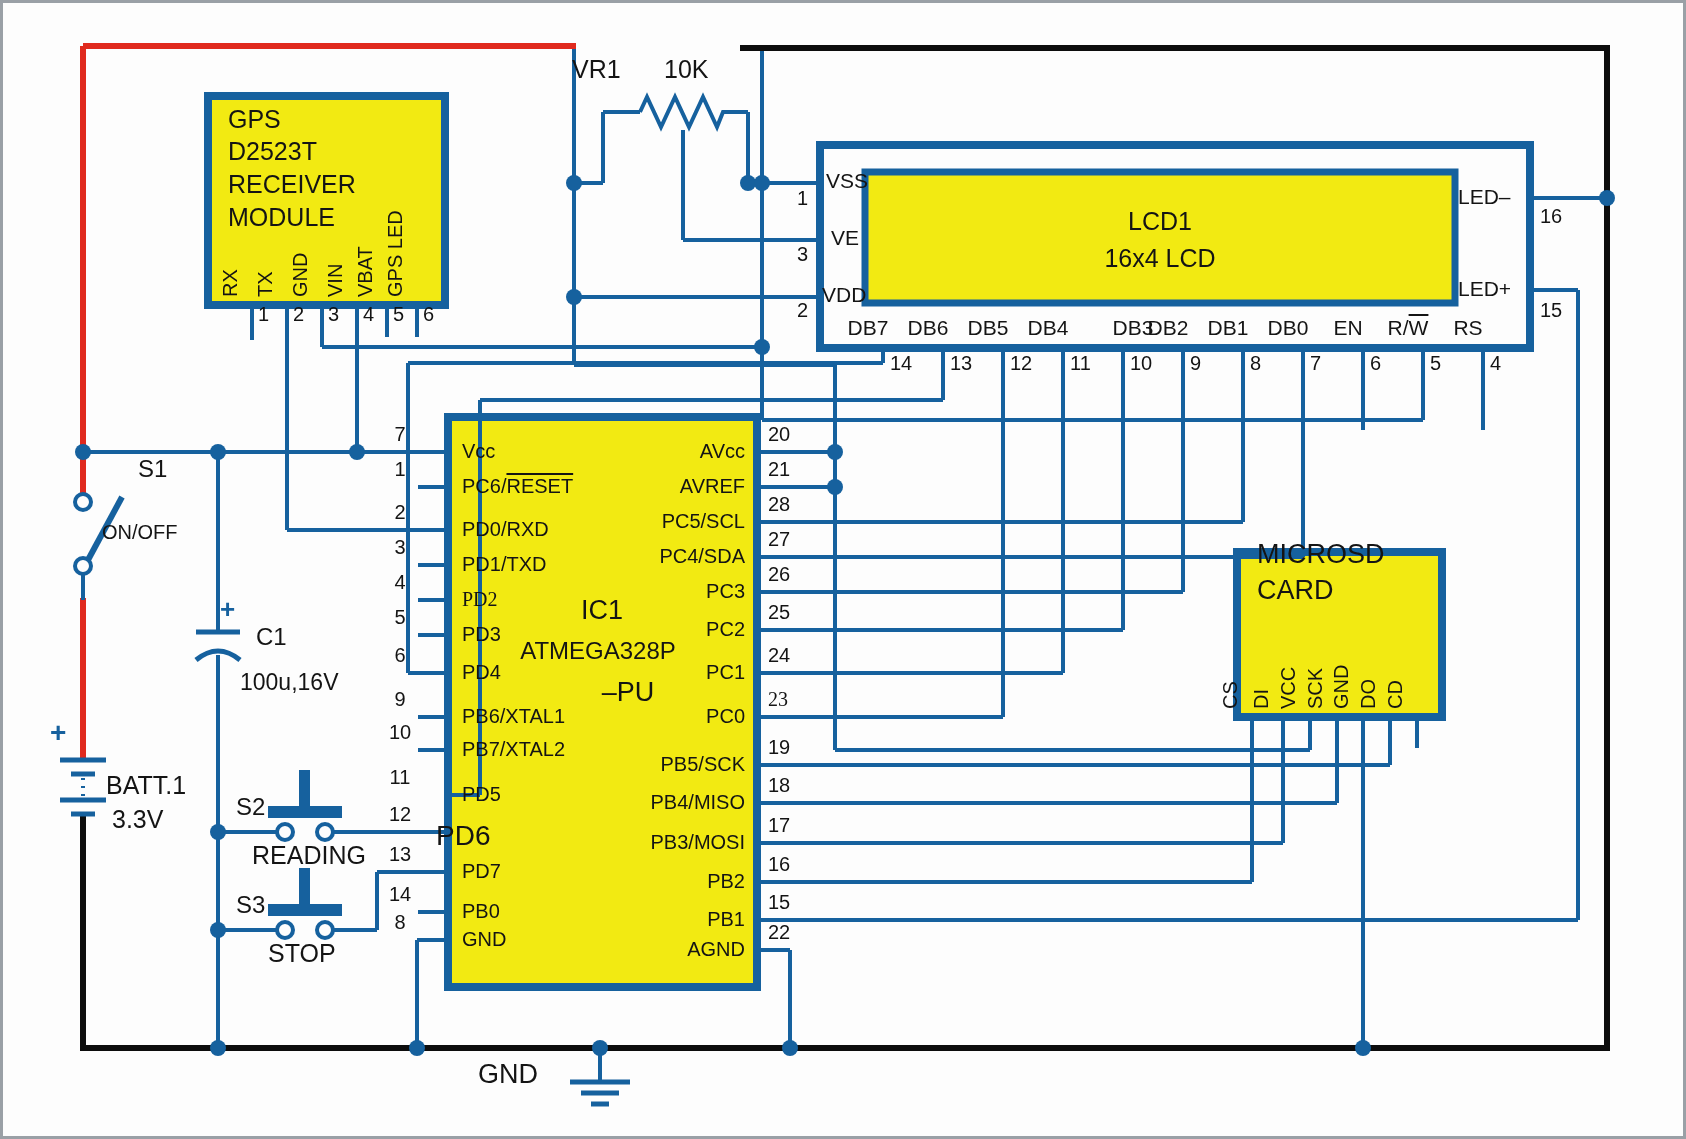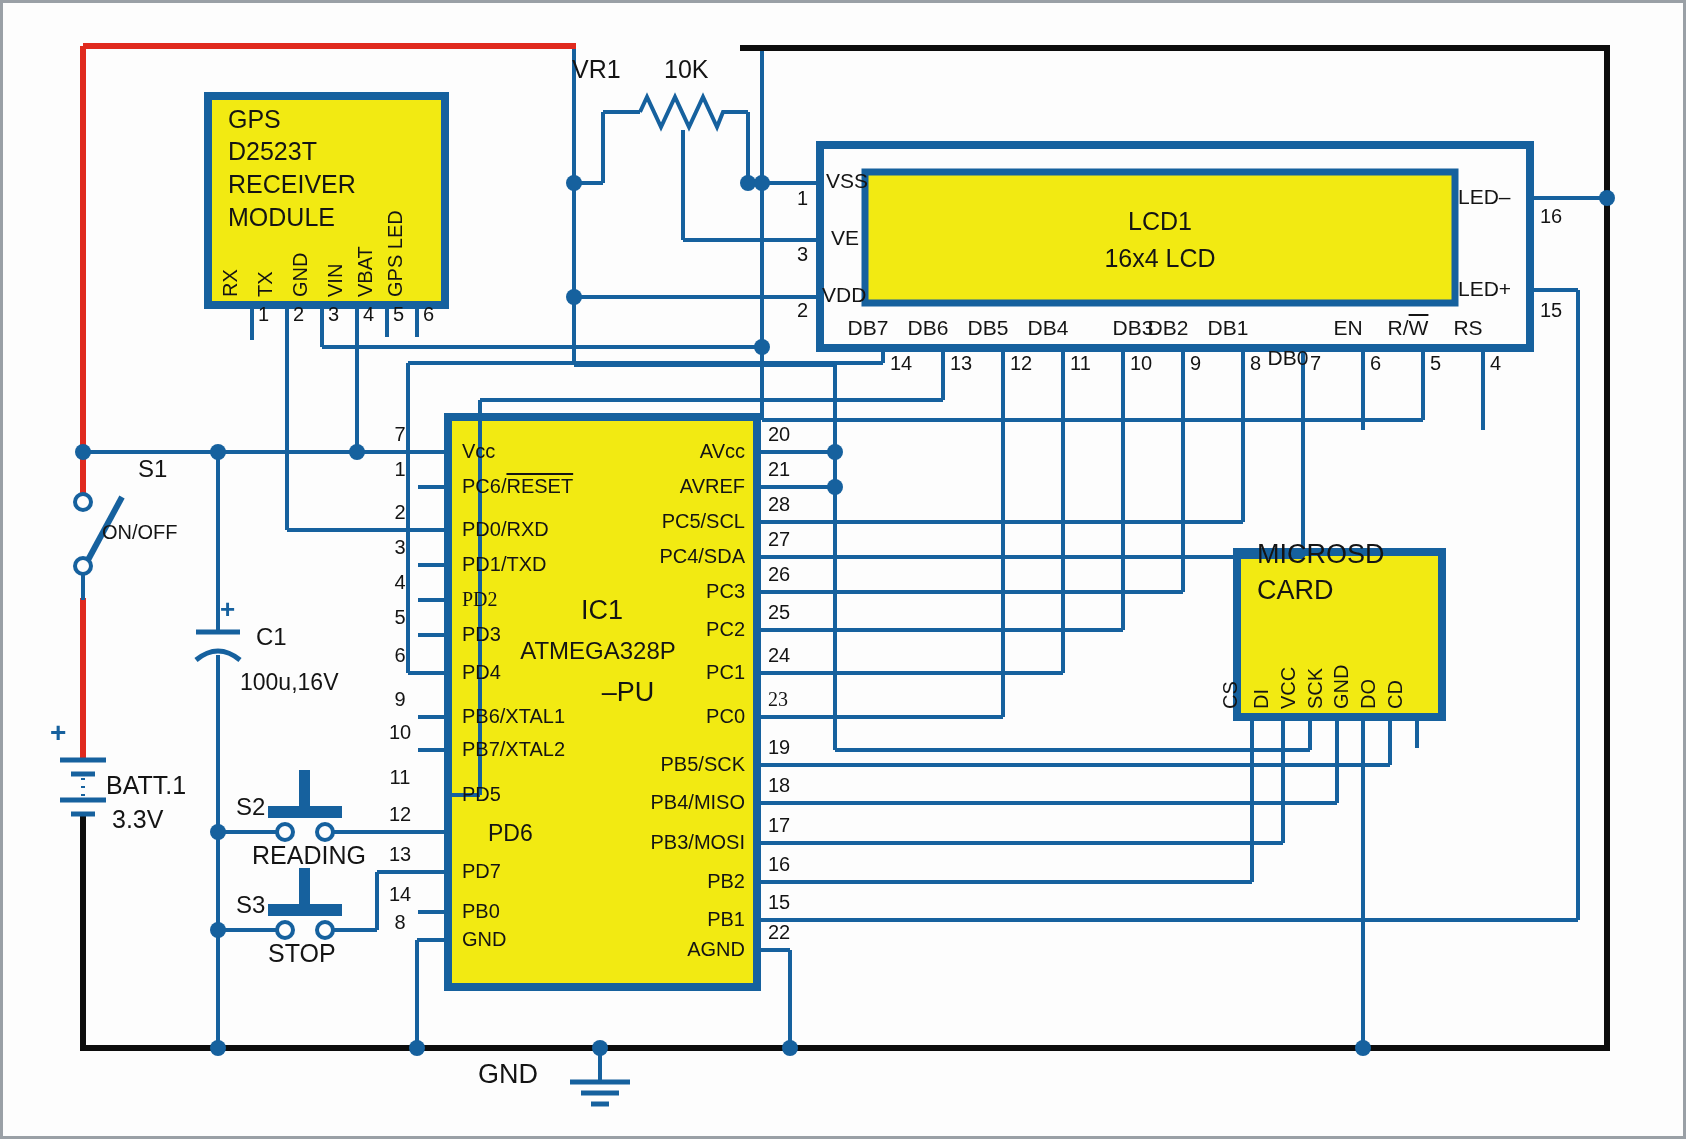--- a/index.html
+++ b/index.html
@@ -195,21 +195,21 @@
       <div class="lbl c" style="left: 988px; top: 317px; font-size: 21px;">DB5</div>
       <div class="lbl" style="left: 1010px; top: 353px; font-size: 20px;">12</div>
       <div class="lbl c" style="left: 1048px; top: 317px; font-size: 21px;">DB4</div>
       <div class="lbl" style="left: 1070px; top: 353px; font-size: 20px;">11</div>
       <div class="lbl c" style="left: 1108px; top: 317px; font-size: 21px; margin-left: 25px;">DB3</div>
       <div class="lbl" style="left: 1130px; top: 353px; font-size: 20px;">10</div>
       <div class="lbl c" style="left: 1168px; top: 317px; font-size: 21px;">DB2</div>
       <div class="lbl" style="left: 1190px; top: 353px; font-size: 20px;">9</div>
       <div class="lbl c" style="left: 1228px; top: 317px; font-size: 21px;">DB1</div>
       <div class="lbl" style="left: 1250px; top: 353px; font-size: 20px;">8</div>
-      <div class="lbl c" style="left: 1288px; top: 317px; font-size: 21px; margin-top: 30px;">DB0</div>
+      <div class="lbl c" style="left: 1288px; top: 317px; font-size: 21px;">DB0</div>
       <div class="lbl" style="left: 1310px; top: 353px; font-size: 20px;">7</div>
       <div class="lbl c" style="left: 1348px; top: 317px; font-size: 21px;">EN</div>
       <div class="lbl" style="left: 1370px; top: 353px; font-size: 20px;">6</div>
       <div class="lbl c" style="left: 1408px; top: 317px; font-size: 21px;"><span>R/</span><span class="over">W</span></div>
       <div class="lbl" style="left: 1430px; top: 353px; font-size: 20px;">5</div>
       <div class="lbl c" style="left: 1468px; top: 317px; font-size: 21px;">RS</div>
       <div class="lbl" style="left: 1490px; top: 353px; font-size: 20px;">4</div>
       <div class="lbl c" style="left: 602px; top: 596px; font-size: 27px;">IC1</div>
       <div class="lbl c" style="left: 598px; top: 638px; font-size: 24px;">ATMEGA328P</div>
       <div class="lbl c" style="left: 628px; top: 678px; font-size: 27px;">–PU</div>
@@ -226,21 +226,21 @@
       <div class="lbl" style="left: 462px; top: 624px; font-size: 20px;">PD3</div>
       <div class="lbl c" style="left: 400px; top: 607px; font-size: 20px;">5</div>
       <div class="lbl" style="left: 462px; top: 662px; font-size: 20px;">PD4</div>
       <div class="lbl c" style="left: 400px; top: 645px; font-size: 20px;">6</div>
       <div class="lbl" style="left: 462px; top: 706px; font-size: 20px;">PB6/XTAL1</div>
       <div class="lbl c" style="left: 400px; top: 689px; font-size: 20px;">9</div>
       <div class="lbl" style="left: 462px; top: 739px; font-size: 20px;">PB7/XTAL2</div>
       <div class="lbl c" style="left: 400px; top: 722px; font-size: 20px;">10</div>
       <div class="lbl" style="left: 462px; top: 784px; font-size: 20px;">PD5</div>
       <div class="lbl c" style="left: 400px; top: 767px; font-size: 20px;">11</div>
-      <div class="lbl" style="left: 488px; top: 821px; font-size: 23px;">PD6</div>
+      <div class="lbl" style="left: 436px; top: 821px; font-size: 28px;">PD6</div>
       <div class="lbl c" style="left: 400px; top: 804px; font-size: 20px;">12</div>
       <div class="lbl" style="left: 462px; top: 861px; font-size: 20px;">PD7</div>
       <div class="lbl c" style="left: 400px; top: 844px; font-size: 20px;">13</div>
       <div class="lbl" style="left: 462px; top: 901px; font-size: 20px; text-align: right;">PB0</div>
       <div class="lbl c" style="left: 400px; top: 884px; font-size: 20px;">14</div>
       <div class="lbl" style="left: 462px; top: 929px; font-size: 20px;">GND</div>
       <div class="lbl c" style="left: 400px; top: 912px; font-size: 20px;">8</div>
       <div class="lbl r" style="left: 745px; top: 441px; font-size: 20px;">AVcc</div>
       <div class="lbl" style="left: 768px; top: 424px; font-size: 20px;">20</div>
       <div class="lbl r" style="left: 745px; top: 476px; font-size: 20px;">AVREF</div>

